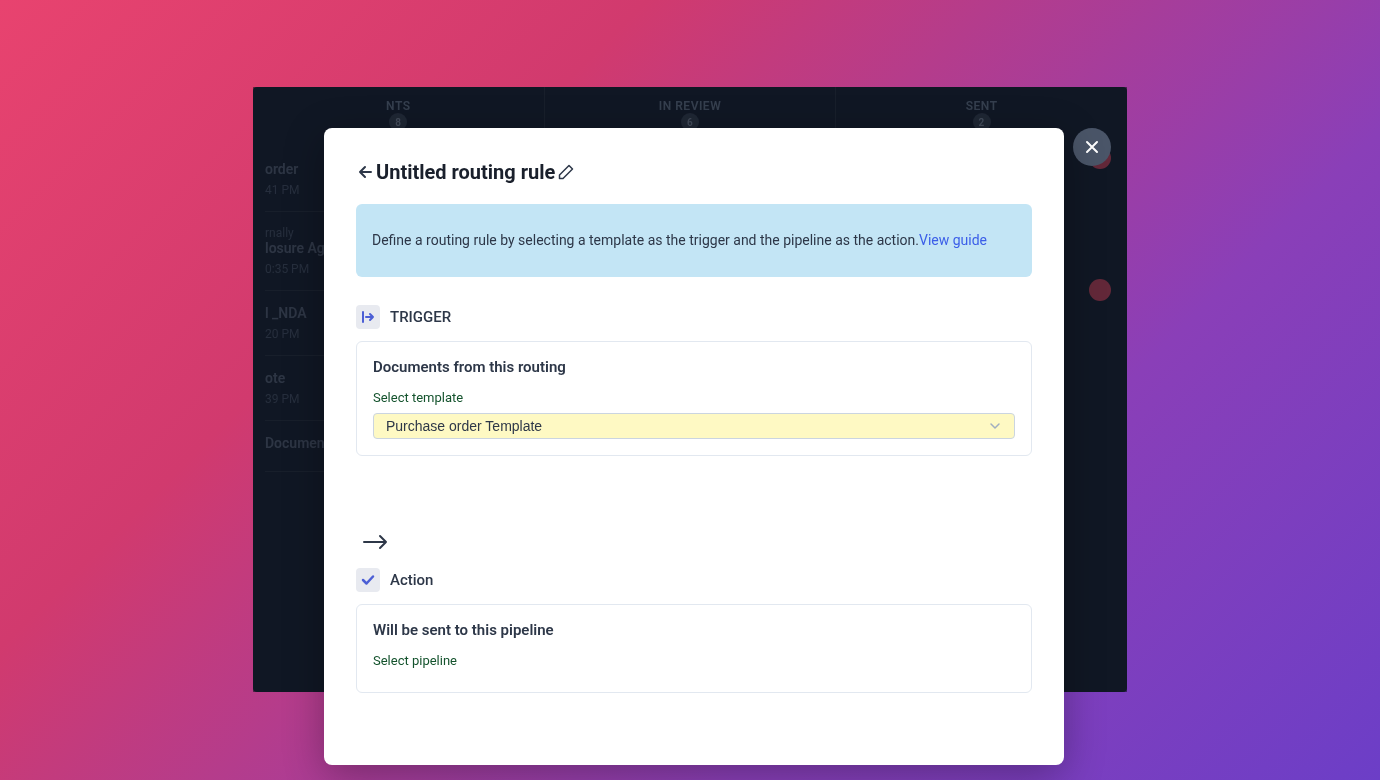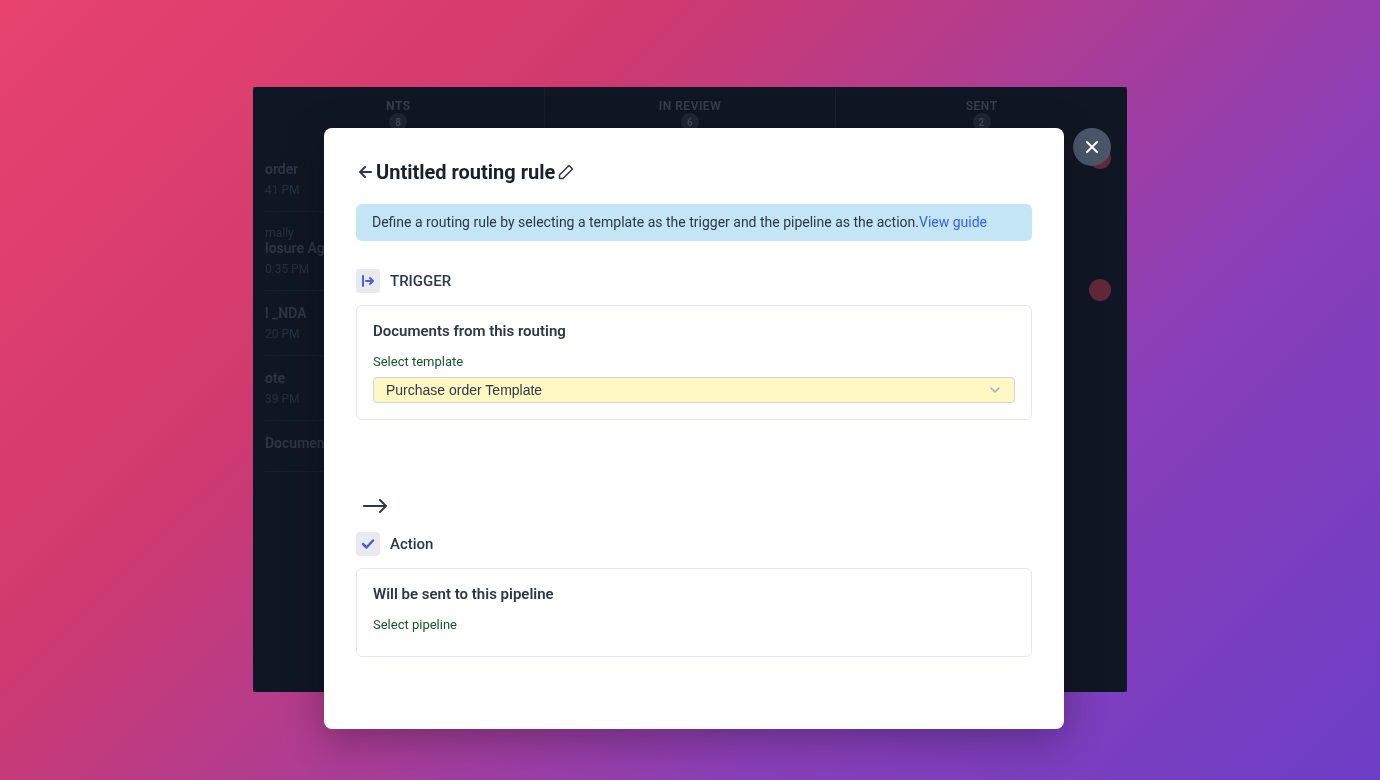--- a/index.html
+++ b/index.html
@@ -131,21 +131,21 @@
   background: none;
   border: none;
   cursor: pointer;
   display: flex;
   align-items: center;
   padding: 2px;
 }
 .info-banner {
   background: #c3e5f5;
   border-radius: 6px;
-  padding: 8px 16px;
+  padding: 26px 16px;
   font-size: 14px;
   color: #2d3748;
   line-height: 1.5;
   margin-bottom: 28px;
 }
 .info-banner a {
   color: #3b5ee8;
   text-decoration: none;
 }
 .rule-sections {

